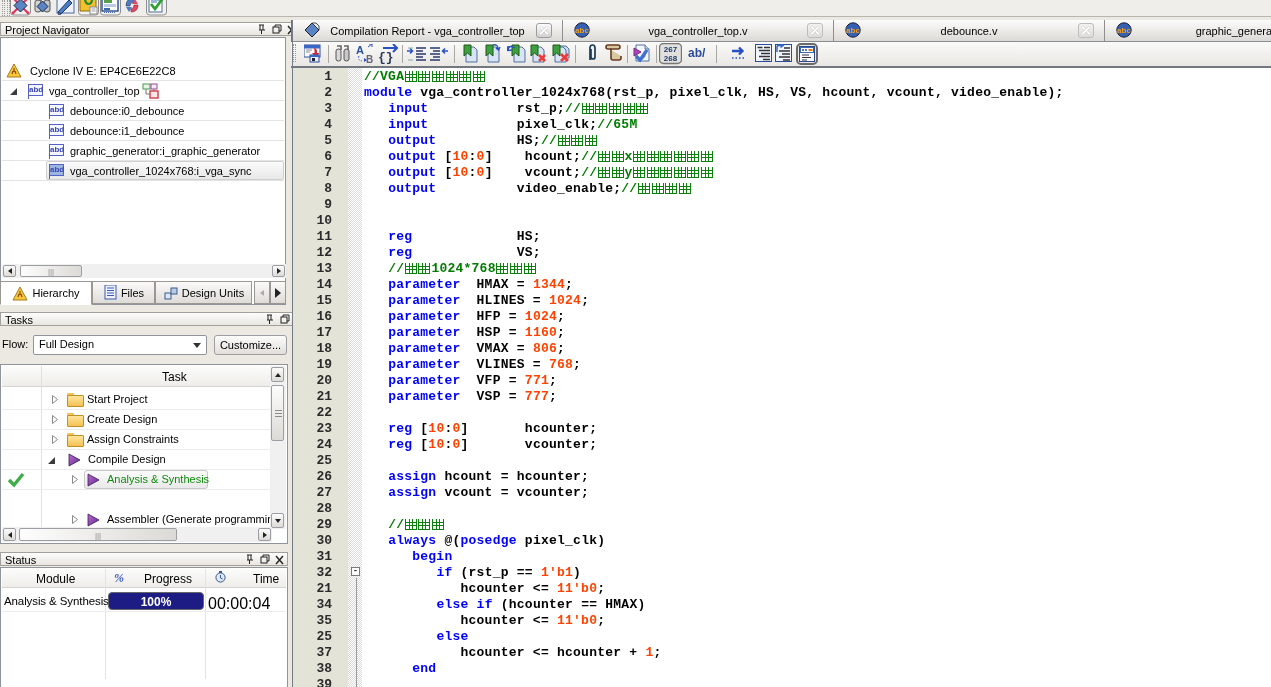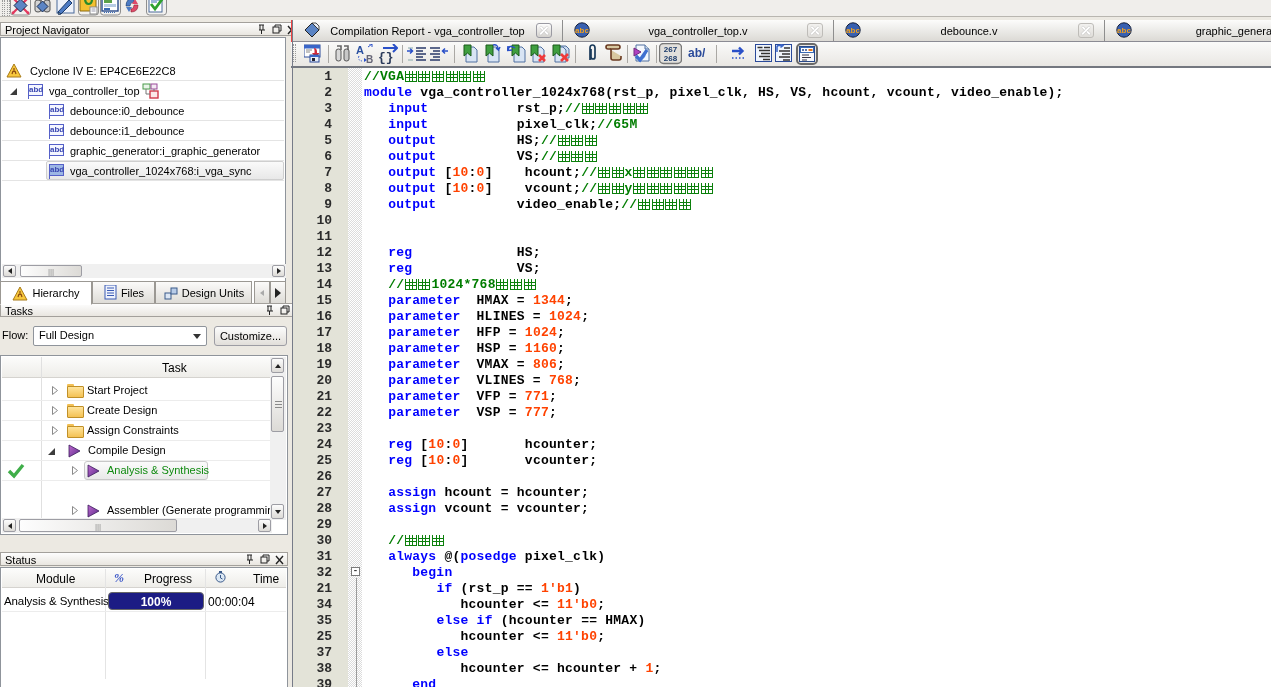--- a/index.html
+++ b/index.html
@@ -189,21 +189,21 @@
         <span>Design Units</span>
       </div>
 <div class="btab" style="left:254px;width:16px">
         <i class="al" style="border-right-color:#aaa"></i>
       </div>
 <div class="btab" style="left:270px;width:16px">
         <i class="ar" style="border-left-width:6px;border-top-width:5px;border-bottom-width:5px"></i>
       </div>
 </div>
 </div>
-<div class="abs" style="left:0;top:303px;width:308px;height:233px">
+<div class="abs" style="left:0;top:312px;width:308px;height:233px">
 <div class="ptitle">Tasks<span style="position:absolute;top:1px;right:3px;width:40px;height:12px"><svg width="40" height="12" viewBox="0 0 40 12">
           <path d="M3 1 h5 M4 1 v5 M7 1 v5 M3 6 h6 M5.5 6 v4" stroke="#222" fill="none"></path>
           <rect x="17" y="3" width="6" height="6" fill="none" stroke="#222"></rect>
           <path d="M19 3 V1 H25 V7 H23" fill="none" stroke="#222"></path>
           <path d="M32 2 L39 10 M39 2 L32 10" stroke="#222" stroke-width="1.4"></path>
         </svg></span></div>
 <div class="abs" style="left:2px;top:26px;font-size:11px">Flow:</div>
 <div class="abs" id="flowcombo" style="left:33px;top:23px;width:174px;height:20px">Full Design<span style="position:absolute;right:5px;top:7px;width:0;height:0;border-left:4px solid transparent;border-right:4px solid transparent;border-top:5px solid #333"></span></div>
 <div class="abs" id="custbtn" style="left:214px;top:23px;width:73px;height:20px">Customize...</div>
 <div class="content abs" style="left:0;top:52px;width:288px;height:180px">
@@ -320,21 +320,21 @@
           <rect x="4" y="0" width="3" height="2" fill="#3a5a8a"></rect>
           <path d="M5.5 4 L5.5 7 L7.5 8" stroke="#3a5a8a" fill="none"></path>
         </svg>
         <span style="position:absolute;left:251px;top:3px">Time</span>
       </div>
 <div class="abs" style="left:104px;top:1px;width:1px;height:110px;background:#e4e4e4"></div>
 <div class="abs" style="left:204px;top:1px;width:1px;height:110px;background:#e4e4e4"></div>
 <div class="abs" style="left:1px;top:22px;right:1px;height:22px;border-bottom:1px solid #ececec;font-size:11.5px">
         <span style="position:absolute;left:2px;top:5px;letter-spacing:-0.1px">Analysis &amp; Synthesis</span>
         <div class="abs" id="progressbar" style="left:106px;top:2px;width:96px;height:18px;line-height:18px">100%</div>
-        <span style="position:absolute;left:206px;top:5px;font-size:12px">00:00:04</span>
+        <span style="position:absolute;left:206px;top:5px;font-size:16px">00:00:04</span>
       </div>
 </div>
 </div>
 <div class="abs" style="left:291px;top:17px;width:980px;height:670px">
 <div class="abs" style="left:1px;top:3px;width:1px;height:667px;background:#767b88;z-index:6"></div>
 <div class="abs" style="left:1px;top:24px;width:979px;height:1px;background:#8b8b93;z-index:5"></div>
 <div class="abs" id="tabbar" style="left:0;top:3px;width:980px;height:22px;overflow:hidden">
 <div class="etab" style="left:2px;width:270px">
 <svg class="abs" style="left:10px;top:2px" width="18" height="17" viewBox="0 0 18 17">
           <path d="M9 1 L16 8 L9 15 L2 8 Z" fill="#5b84c4" stroke="#222"></path>
@@ -532,21 +532,20 @@
 <div class="cl">38</div>
 <div class="cl">39</div>
       </div>
 <div class="abs" id="fold" style="left:55px;top:0;width:14px;height:619px"></div>
 <div class="abs" style="left:71px;top:1px" id="codearea">
         <div class="cl"><b class="c">//VGA<i class="cj"></i><i class="cj"></i><i class="cj"></i><i class="cj"></i><i class="cj"></i><i class="cj"></i></b></div>
 <div class="cl"><b class="k">module</b> vga_controller_1024x768(rst_p, pixel_clk, HS, VS, hcount, vcount, video_enable);</div>
 <div class="cl">   <b class="k">input</b>           rst_p;<b class="c">//<i class="cj"></i><i class="cj"></i><i class="cj"></i><i class="cj"></i><i class="cj"></i></b></div>
 <div class="cl">   <b class="k">input</b>           pixel_clk;<b class="c">//65M</b></div>
 <div class="cl">   <b class="k">output</b>          HS;<b class="c">//<i class="cj"></i><i class="cj"></i><i class="cj"></i></b></div>
-<div class="cl">   <b class="k">output</b>          VS;<b class="c">//<i class="cj"></i><i class="cj"></i><i class="cj"></i></b></div>
 <div class="cl">   <b class="k">output</b> [<b class="n">10</b>:<b class="n">0</b>]    hcount;<b class="c">//<i class="cj"></i><i class="cj"></i>x<i class="cj"></i><i class="cj"></i><i class="cj"></i><i class="cj"></i><i class="cj"></i><i class="cj"></i></b></div>
 <div class="cl">   <b class="k">output</b> [<b class="n">10</b>:<b class="n">0</b>]    vcount;<b class="c">//<i class="cj"></i><i class="cj"></i>y<i class="cj"></i><i class="cj"></i><i class="cj"></i><i class="cj"></i><i class="cj"></i><i class="cj"></i></b></div>
 <div class="cl">   <b class="k">output</b>          video_enable;<b class="c">//<i class="cj"></i><i class="cj"></i><i class="cj"></i><i class="cj"></i></b></div>
 <div class="cl">&nbsp;</div>
 <div class="cl">&nbsp;</div>
 <div class="cl">   <b class="k">reg</b>             HS;</div>
 <div class="cl">   <b class="k">reg</b>             VS;</div>
 <div class="cl">   <b class="c">//<i class="cj"></i><i class="cj"></i>1024*768<i class="cj"></i><i class="cj"></i><i class="cj"></i></b></div>
 <div class="cl">   <b class="k">parameter</b>  HMAX = <b class="n">1344</b>;</div>
 <div class="cl">   <b class="k">parameter</b>  HLINES = <b class="n">1024</b>;</div>

